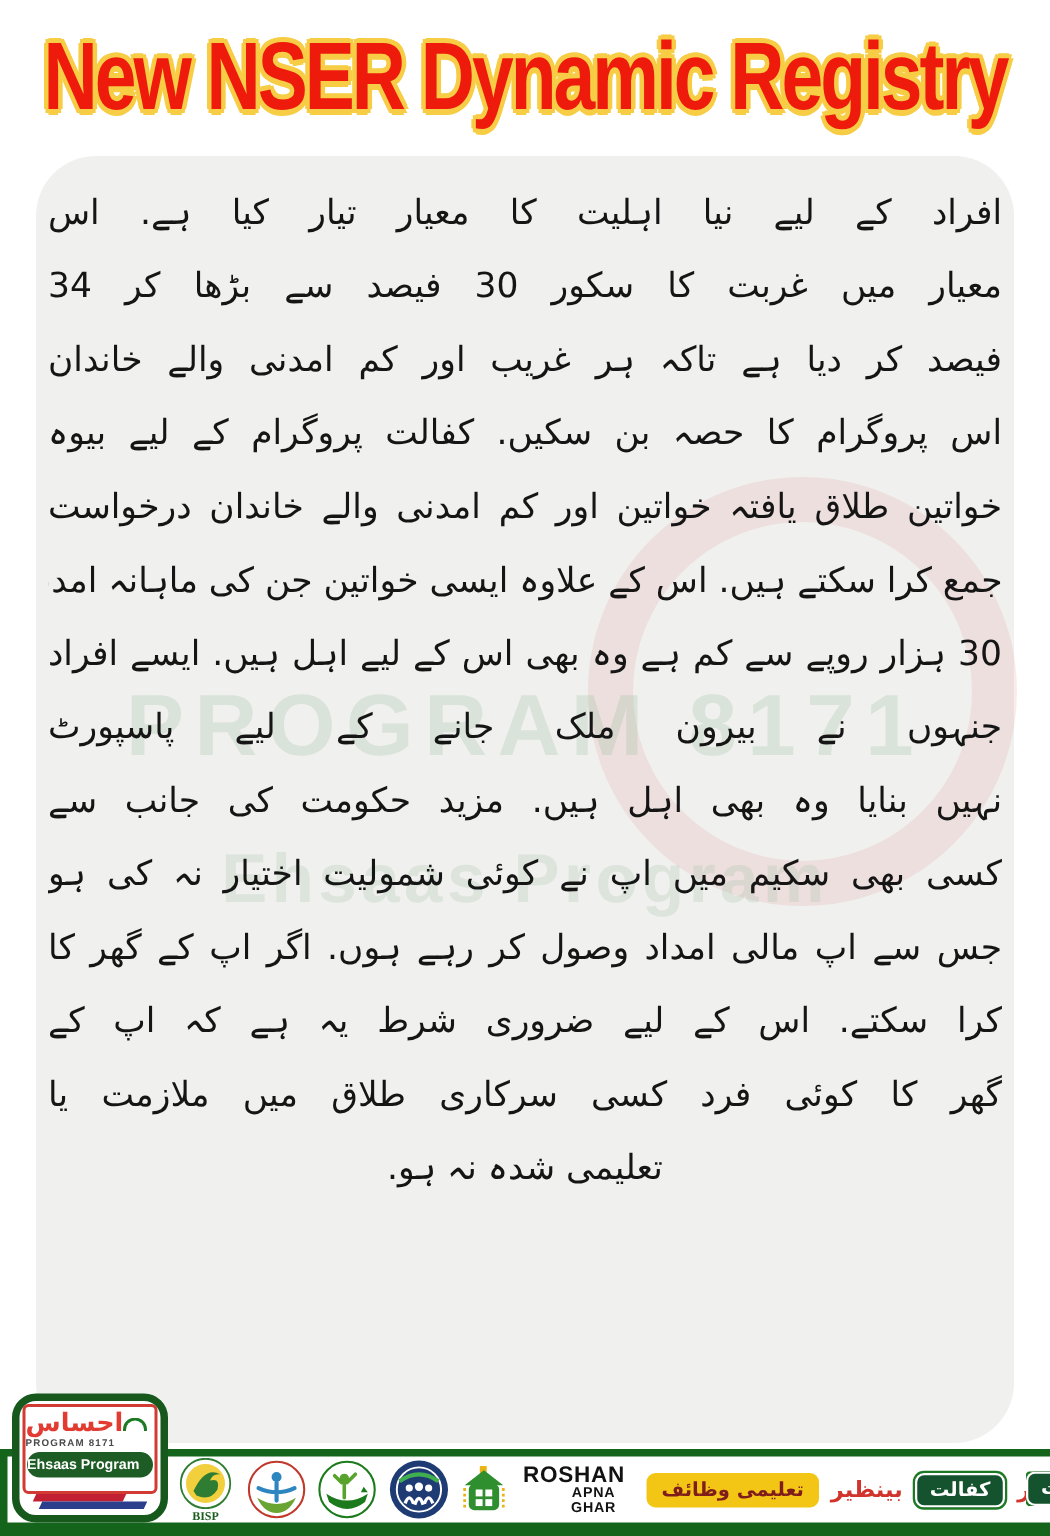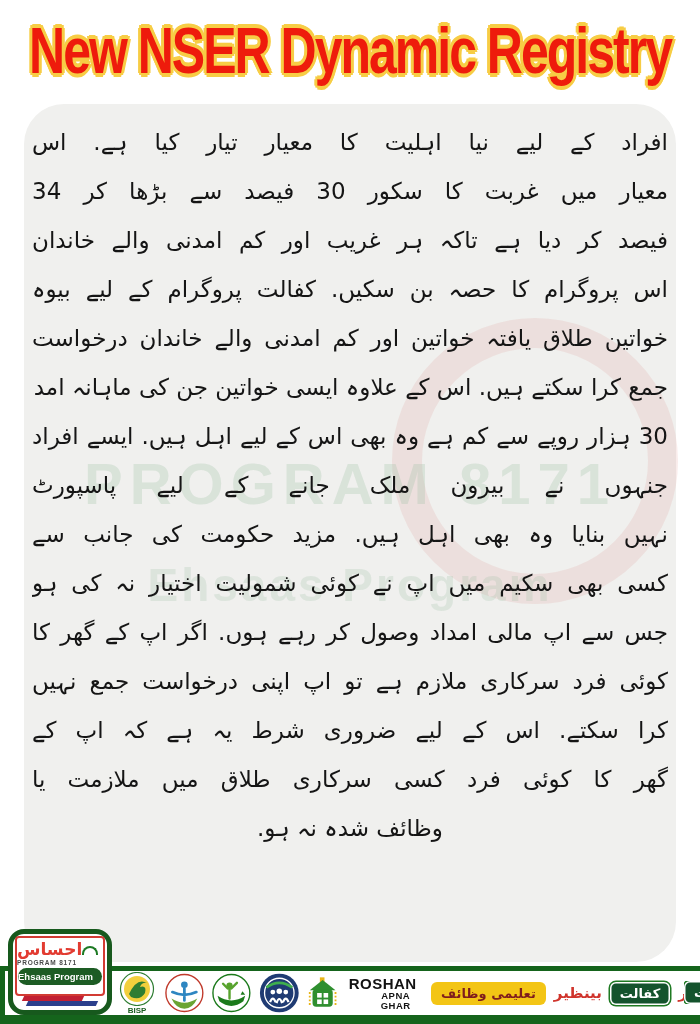--- a/index.html
+++ b/index.html
@@ -127,36 +127,35 @@
     <div class="line">معیار میں غربت کا سکور 30 فیصد سے بڑھا کر 34</div>
     <div class="line">فیصد کر دیا ہے تاکہ ہر غریب اور کم امدنی والے خاندان</div>
     <div class="line">اس پروگرام کا حصہ بن سکیں. کفالت پروگرام کے لیے بیوہ</div>
     <div class="line">خواتین طلاق یافتہ خواتین اور کم امدنی والے خاندان درخواست</div>
     <div class="line">جمع کرا سکتے ہیں. اس کے علاوہ ایسی خواتین جن کی ماہانہ امدنی</div>
     <div class="line">30 ہزار روپے سے کم ہے وہ بھی اس کے لیے اہل ہیں. ایسے افراد</div>
     <div class="line">جنہوں نے بیرون ملک جانے کے لیے پاسپورٹ</div>
     <div class="line">نہیں بنایا وہ بھی اہل ہیں. مزید حکومت کی جانب سے</div>
     <div class="line">کسی بھی سکیم میں اپ نے کوئی شمولیت اختیار نہ کی ہو</div>
     <div class="line">جس سے اپ مالی امداد وصول کر رہے ہوں. اگر اپ کے گھر کا</div>
-    <div class="line">کوئی فرد سرکاری ملازم ہے تو اپ اپنی درخواست جمع نہیں</div>
     <div class="line">کرا سکتے. اس کے لیے ضروری شرط یہ ہے کہ اپ کے</div>
     <div class="line">گھر کا کوئی فرد کسی سرکاری طلاق میں ملازمت یا</div>
-    <div class="line center">وظائف شدہ نہ ہو.</div>
+    <div class="line center">تعلیمی شدہ نہ ہو.</div>
   </div>
 
   <div class="footer">
     <div class="logo-row">
 
       <div class="logo-stack">
         <svg width="40" height="34" viewBox="0 0 40 34">
           <circle cx="20" cy="17" r="16.5" fill="#ffffff" stroke="#2e7d32" stroke-width="1.2"></circle>
           <circle cx="20" cy="17" r="13" fill="#F2CF3D"></circle>
           <path d="M12 22 Q20 5 30 11 Q25 10 23 15 Q30 13 28 21 Q23 29 14 25 Z" fill="#2e7d32"></path>
         </svg>
-        <span style="font-family:Liberation Sans, sans-serif;font-size:8px;font-weight:bold;color:#1b5e20;">BISP</span>
+        <span style="font-family:Liberation Serif, serif;font-size:8px;font-weight:bold;color:#1b5e20;">BISP</span>
       </div>
 
       <svg width="42" height="42" viewBox="0 0 42 42">
         <circle cx="21" cy="21" r="20" fill="#ffffff" stroke="#c0392b" stroke-width="1.5"></circle>
         <path d="M7 27 Q21 36 35 27 Q30 38 21 38 Q12 38 7 27 Z" fill="#6aa433"></path>
         <circle cx="21" cy="12" r="3.6" fill="#2e86c1"></circle>
         <path d="M21 16 L21 29 M8 20 Q21 26 34 20" stroke="#2e86c1" stroke-width="3" fill="none" stroke-linecap="round"></path>
       </svg>
 
       <svg width="42" height="42" viewBox="0 0 42 42">

